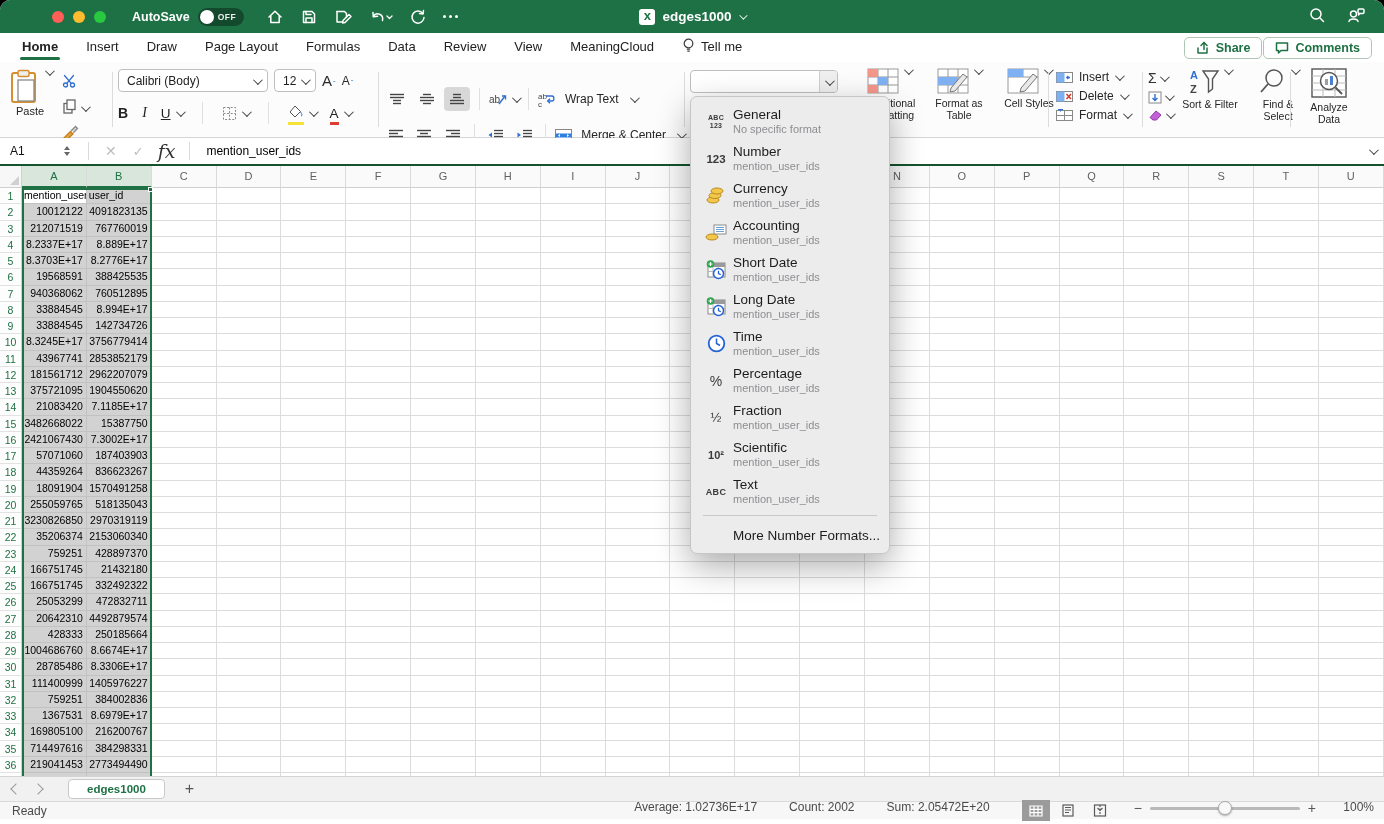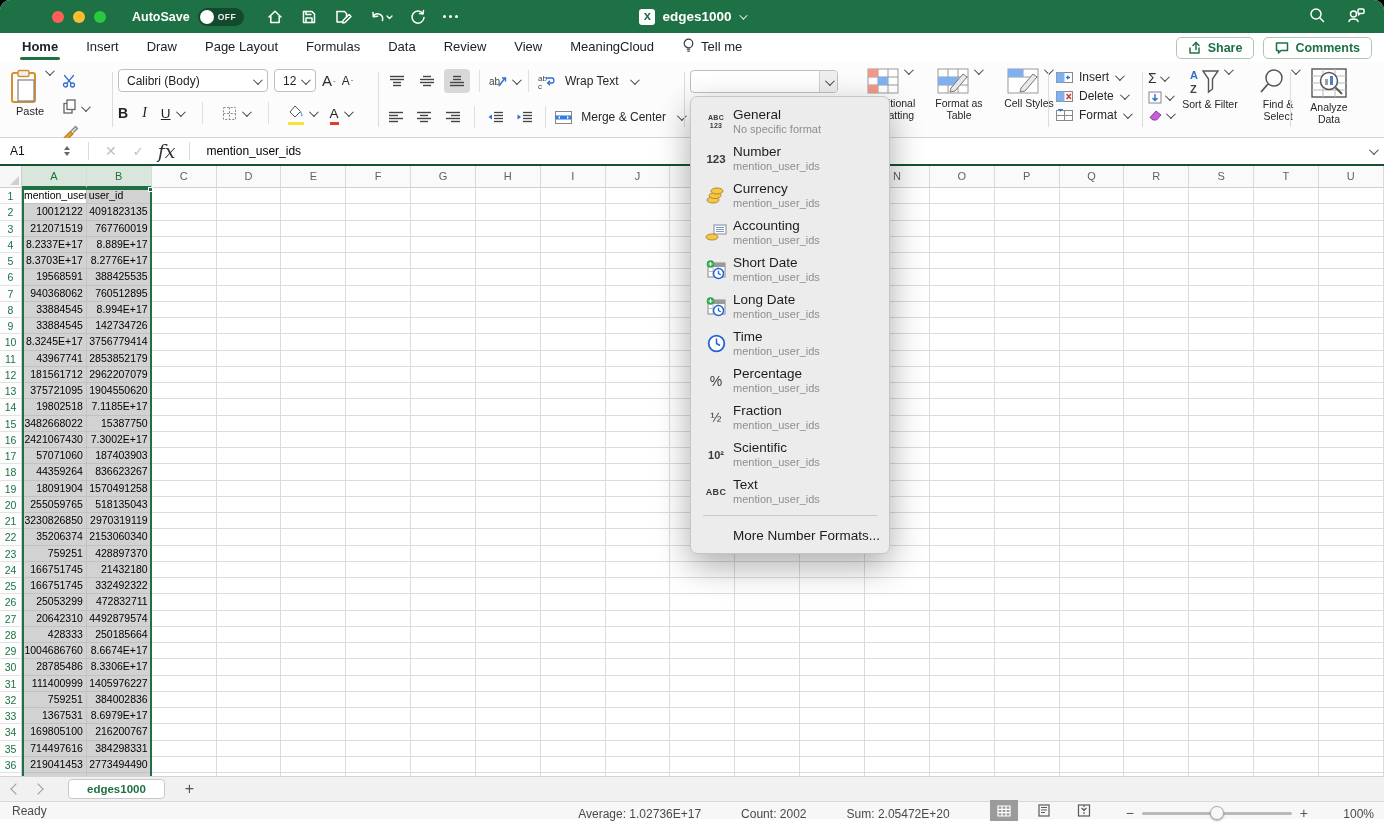--- a/index.html
+++ b/index.html
@@ -39,21 +39,21 @@
   
   .tabbar { position:absolute; left:0; top:33px; width:100%; height:29px; background:#fff;
     display:flex; align-items:center; }
   .tabs { display:flex; align-items:center; gap:4px; margin-left:10px; }
   .tab { position:relative; padding:5px 12px 7px; font-size:13px; color:#222; white-space:nowrap;
     display:flex; align-items:center; gap:6px; }
   .tab.active { font-weight:700; }
   .tab.active::after { content:""; position:absolute; left:10px; right:10px; bottom:1px;
     height:3px; border-radius:2px; background:#1f7144; }
   .bulb svg { stroke:#3c3c3c; fill:none; stroke-width:1.2; }
-  .tab-actions { position:absolute; right:12px; top:4px; display:flex; gap:9px;padding-left:13px; }
+  .tab-actions { position:absolute; right:12px; top:4px; display:flex; gap:1px;padding-left:13px; }
   .act-btn { display:flex; align-items:center; gap:6px; border:1px solid #afc5b6; border-radius:5px;
     padding:3px 11px; color:#1f7144; font-size:12.5px; font-weight:700; background:#fff; }
   .act-btn svg { stroke:#1f7144; fill:none; stroke-width:1.5; stroke-linecap:round; stroke-linejoin:round; }
 
   
   .ribbon { position:absolute; left:0; top:62px; width:100%; height:76px; background:#fcfcfc;
     border-bottom:1px solid #d5d5d5; }
   .grp { position:absolute; top:0; height:100%; }
   .vsep { position:absolute; top:10px; bottom:10px; width:1px; background:#dcdcdc; }
   .rlbl { font-size:11px; color:#262626; }
@@ -77,21 +77,21 @@
   .caret-b { color:#2f6fd0; font-size:8px; margin-left:1px; }
   .fmt-b { font-weight:700; font-size:14px; color:#222; }
   .fmt-i { font-style:italic; font-family:"Liberation Serif",serif; font-size:14px; color:#222; }
   .fmt-u { font-size:13.5px; text-decoration:underline; color:#222; }
   .ucv { display:flex; align-items:center; gap:5px; }
   .colorbar { position:relative; display:inline-block; }
   .colorbar .bar { position:absolute; left:0; right:0; bottom:-3px; height:3.5px; }
   
   .align-grp { left:384px; width:300px; }
   .arow { display:flex; align-items:center; gap:4px; }
-  .arow1 { margin-top:7px; } .arow2 { margin-top:12px; }
+  .arow1 { margin-top:25px; } .arow2 { margin-top:12px; }
   .abtn { width:26px; height:24px; display:flex; align-items:center; justify-content:center; border-radius:4px; }
   .abtn.sel { background:#d8d8d8; }
   .asep { width:1px; height:22px; background:#e0e0e0; margin:0 5px; }
   .wrap-lbl { font-size:12px; color:#262626; margin:0 6px 0 4px; white-space:nowrap; }
   
   .num-grp { left:690px; width:160px; }
   .num-combo { margin-top:8px; width:148px; height:23px; }
   .num-combo .chev-btn { position:absolute; right:0; top:0; width:18px; height:100%;
     border-left:1px solid #d0d0d0; background:#efefef; border-radius:0 3px 3px 0; }
   .num-combo .chev-btn .cv { right:5px; }
@@ -177,21 +177,21 @@
   .na.left { transform:rotate(135deg); }
   .na.right { transform:rotate(-45deg); }
   .sheet-tab { margin-left:26px; background:#fff; border:1px solid #c9c9c9; border-radius:4px;
     padding:3px 18px; font-size:11.5px; font-weight:700; color:#1f7144; }
   .add-sheet { margin-left:20px; font-size:16px; color:#555; }
 
   
   .statusbar { position:absolute; left:0; top:801px; width:100%; height:18px; background:#f7f7f7;
     border-top:1px solid #d9d9d9; display:flex; align-items:center; font-size:12px; color:#4a4a4a; }
   .ready { margin-left:12px; }
-  .sb-right { position:absolute; right:10px; display:flex; align-items:flex-end; gap:12px; }
+  .sb-right { position:absolute; right:10px; display:flex; align-items:flex-start; gap:4px; }
   .stat { margin-right:28px; white-space:nowrap; }
   .view-ic { width:28px; height:21px; display:flex; align-items:center; justify-content:center; }
   .view-ic.sel { background:#9b9b9b; }
   .view-ic svg { stroke:#5a5a5a; fill:none; stroke-width:1.2; }
   .view-ic.sel svg { stroke:#fff; }
   .zoomctl { display:flex; align-items:center; gap:8px; margin-left:16px; }
   .zminus,.zplus { font-size:14px; color:#555; }
   .ztrack { position:relative; width:150px; height:3px; background:#b9b9b9; border-radius:2px; }
   .zknob { position:absolute; left:50%; top:50%; transform:translate(-50%,-50%); width:14px; height:14px;
     border-radius:50%; background:#f8f8f8; border:1px solid #ababab; box-shadow:0 1px 2px rgba(0,0,0,.3); }
@@ -1045,21 +1045,21 @@
           <div class="cell"></div>
           <div class="cell"></div>
           <div class="cell"></div>
           <div class="cell"></div>
           <div class="cell"></div>
           <div class="cell"></div>
           <div class="cell"></div>
         </div>
         <div class="grow">
           <div class="rowh">14</div>
-          <div class="cell insel num">19802518</div>
+          <div class="cell insel num">21083420</div>
           <div class="cell insel num">7.1185E+17</div>
           <div class="cell"></div>
           <div class="cell"></div>
           <div class="cell"></div>
           <div class="cell"></div>
           <div class="cell"></div>
           <div class="cell"></div>
           <div class="cell"></div>
           <div class="cell"></div>
           <div class="cell"></div>

